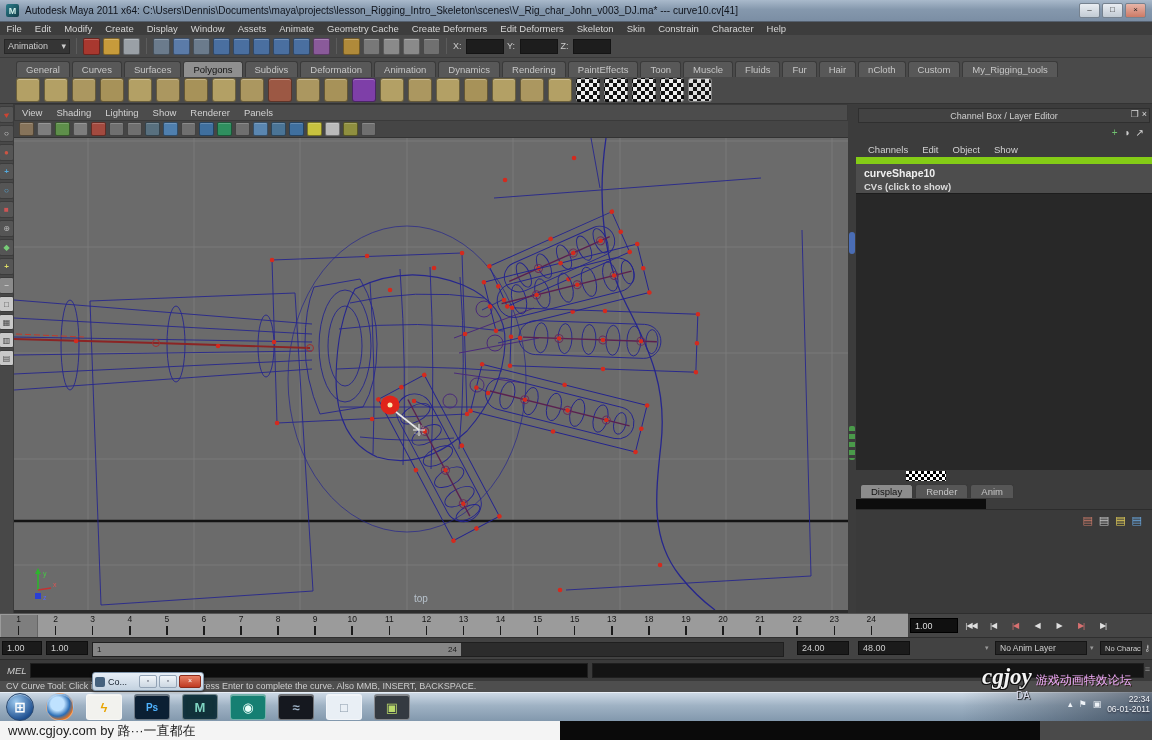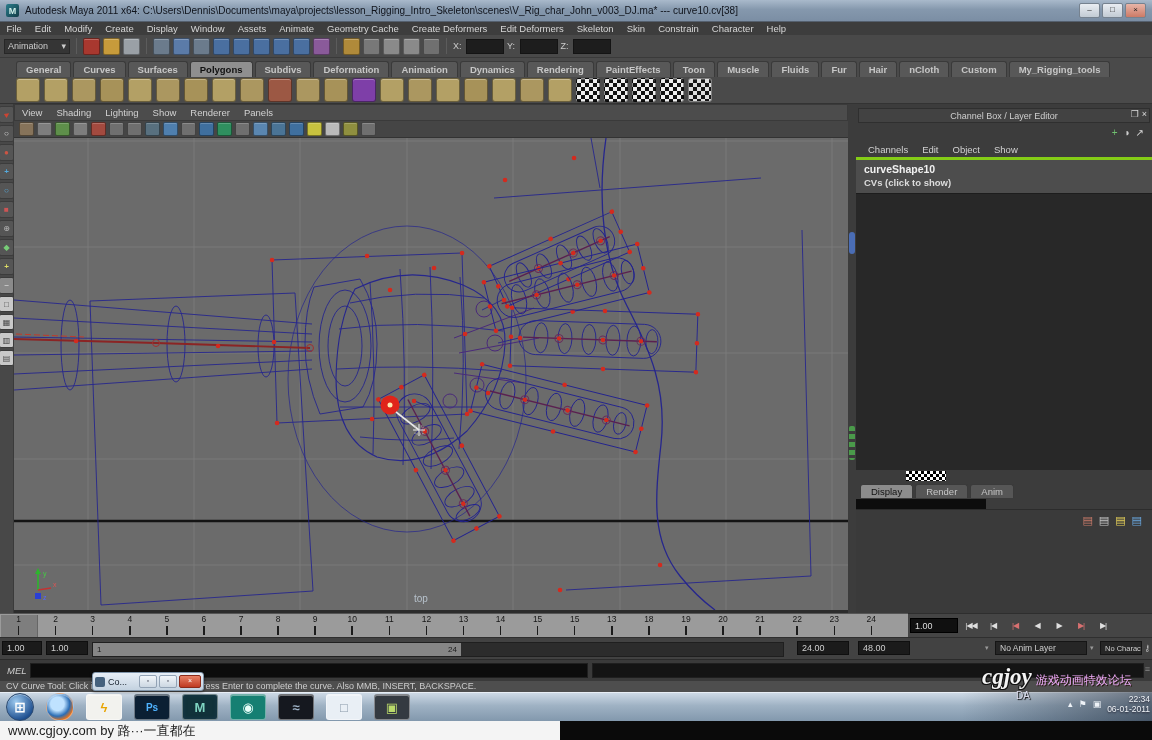--- a/index.html
+++ b/index.html
@@ -28,21 +28,21 @@
   .menuset{width:66px;height:15px;background:#353535;border:1px solid #272727;color:#ccc;font-size:9px;
     display:flex;align-items:center;justify-content:space-between;padding:0 3px;box-sizing:border-box;}
   .sep{width:1px;height:16px;background:#5c5c5c;margin:0 2px;}
   .sl-ico{width:15px;height:15px;border-radius:2px;border:1px solid rgba(0,0,0,.35);
     box-shadow:inset 0 1px rgba(255,255,255,.25);}
   .icorow{display:flex;gap:3px;}
   .xyz{display:flex;align-items:center;gap:3px;font-size:9px;color:#ccc;}
   .xyz .fld{width:36px;height:13px;background:#1d1d1d;border:1px solid #141414;}
   
   .shelftabs{left:0;top:58px;width:1152px;height:19px;background:#4a4a4a;display:flex;align-items:flex-end;
-    gap:2px;padding:0 0 0 16px;box-sizing:border-box;font-weight:bold;}
+    gap:2px;padding:0 0 0 16px;box-sizing:border-box;}
   .shelftab{font-size:9.5px;color:#c6c6c6;background:#585858;border:1px solid #3a3a3a;border-bottom:none;
     padding:2px 9px;border-radius:3px 3px 0 0;white-space:nowrap;}
   .shelftab.active{background:#8f8f8f;color:#111;}
   .shelficons{left:0;top:77px;width:1152px;height:27px;background:#4a4a4a;display:flex;align-items:center;
     gap:4px;padding:0 4px 0 16px;box-sizing:border-box;border-bottom:1px solid #333;}
   .shelf-ico{width:22px;height:22px;border-radius:3px;border:1px solid rgba(0,0,0,.4);
     background:radial-gradient(circle at 35% 30%,#cdbd85,#8d7d48);box-shadow:inset 0 1px rgba(255,255,255,.3);}
   .shelf-ico.checker{background-image:linear-gradient(45deg,#111 25%,transparent 25%,transparent 75%,#111 75%),
     linear-gradient(45deg,#111 25%,#eee 25%,#eee 75%,#111 75%);background-size:8px 8px;background-position:0 0,4px 4px;
     background-color:#eee;}
@@ -74,21 +74,21 @@
     background:repeating-linear-gradient(180deg,#4a9a4a 0 5px,#3c3c3c 5px 8px);border-radius:2px;}
   .channelbox{left:856px;top:104px;width:296px;height:509px;background:#3c3c3c;display:flex;flex-direction:column;}
   .cb-header{height:13px;margin:4px 2px 0;background:#424242;border:1px solid #2f2f2f;display:flex;
     align-items:center;justify-content:center;position:relative;}
   .cb-header .t{font-size:9px;color:#cfcfcf;}
   .cb-header .btns{position:absolute;right:2px;top:0;font-size:9px;color:#ddd;display:flex;gap:3px;}
   .cb-iconsrow{height:18px;display:flex;justify-content:flex-end;align-items:center;gap:6px;padding:0 8px;}
   .cb-iconsrow span{font-size:10px;}
   .cb-menus{height:16px;display:flex;align-items:center;gap:2px;padding-left:6px;}
   .cb-menus span{font-size:9.5px;color:#d2d2d2;padding:0 6px;}
-  .cb-object{height:36px;background:#4d4d4d;border-top:3px solid #84cc16;padding:3px 8px;box-sizing:border-box;}
+  .cb-object{height:36px;background:#4d4d4d;border-top:7px solid #84cc16;padding:3px 8px;box-sizing:border-box;}
   .cb-object .nm{font-size:10.5px;font-weight:bold;color:#f0f0f0;}
   .cb-object .hint{font-size:9.5px;font-weight:bold;color:#dcdcdc;margin-top:2px;}
   .cb-dark{height:276px;background:#282828;border-top:1px solid #1d1d1d;}
   .cb-checker{height:12px;display:flex;align-items:center;}
   .cb-checker .sw{margin-left:50px;width:40px;height:10px;
     background-image:linear-gradient(45deg,#000 25%,transparent 25%,transparent 75%,#000 75%),
     linear-gradient(45deg,#000 25%,#fff 25%,#fff 75%,#000 75%);background-size:6px 6px;background-position:0 0,3px 3px;
     background-color:#fff;}
   .cb-tabs{height:16px;display:flex;align-items:flex-end;gap:2px;padding-left:4px;}
   .cb-tab{font-size:9.5px;color:#c6c6c6;background:#565656;border:1px solid #3a3a3a;border-bottom:none;
@@ -153,21 +153,21 @@
   .tb-item.ff{border-radius:50%;width:26px;height:26px;
     background:radial-gradient(circle at 40% 38%,#bfe2ff 0 30%,#2a6db5 55%,#e8731a 75%,#b64f0e);}
   .tb-item.ps{font-size:10px;letter-spacing:0;}
   .tray{position:absolute;right:2px;top:694px;display:flex;align-items:center;gap:6px;z-index:30;
     color:#eef2f7;}
   .tray .tico{font-size:9px;}
   .tray .clock{text-align:right;font-size:8.5px;line-height:10px;color:#f0f4f8;text-shadow:0 1px 2px #223;}
   .trayshade{position:absolute;right:0;top:692px;width:190px;height:29px;
     background:linear-gradient(90deg,rgba(20,30,45,0),rgba(20,30,45,.55));}
   
-  .caption{left:0;top:721px;width:1152px;height:19px;background:#0a0a0a;}
+  .caption{left:0;top:721px;width:1040px;height:19px;background:#0a0a0a;}
   .caption .white{position:absolute;left:0;top:0;width:560px;height:19px;background:#f4f4f4;
     display:flex;align-items:center;padding-left:8px;box-sizing:border-box;}
   .caption .white span{font-size:13px;color:#1c1c1c;}
   
   .polyface{top:7px;right:0;height:58px;display:flex;align-items:center;z-index:50;}
   .pf-face{width:86px;height:52px;border-radius:5px;margin-right:2px;position:relative;
     background:linear-gradient(135deg,#ffb935,#e07f08);box-shadow:1px 2px 3px rgba(0,0,0,.4);}
   .pf-eye{position:absolute;width:16px;height:9px;border-top:3.5px solid #22222a;border-radius:50%;}
   .pf-eye.l{left:14px;top:12px;transform:rotate(-8deg);}
   .pf-eye.r{left:44px;top:11px;transform:rotate(8deg);}
@@ -185,21 +185,21 @@
   .cg-cn{font-size:12px;color:#f0abfc;text-shadow:1px 1px 0 #201008;white-space:nowrap;}
   .cg-sub{font-size:10px;color:#d8d8e8;margin-left:34px;text-shadow:1px 1px 1px #000;}
 </style>
 </head>
 <body>
 
 <div id="root">
 
   <div class="abs titlebar">
     <div class="app-ico">M</div>
-    <div class="titletext">Autodesk Maya 2011 x64: C:\Users\Dennis\Documents\maya\projects\lesson_Rigging_Intro_Skeleton\scenes\V_Rig_char_John_v003_DJ.ma*  ---  curve10.cv[38]</div>
+    <div class="titletext">Autodesk Maya 2011 x64: C:\Users\Dennis\Documents\maya\projects\lesson_Rigging_Intro_Skeleton\scenes\V_Rig_char_John_v003_DJ.ma*  ---  curve10.cv[41]</div>
     <div class="winbtns">
       <div class="winbtn">–</div>
         <div class="winbtn">□</div>
         <div class="winbtn close">×</div>
     </div>
   </div>
 
   <div class="abs menubar">
     <span>File</span>
       <span>Edit</span>

